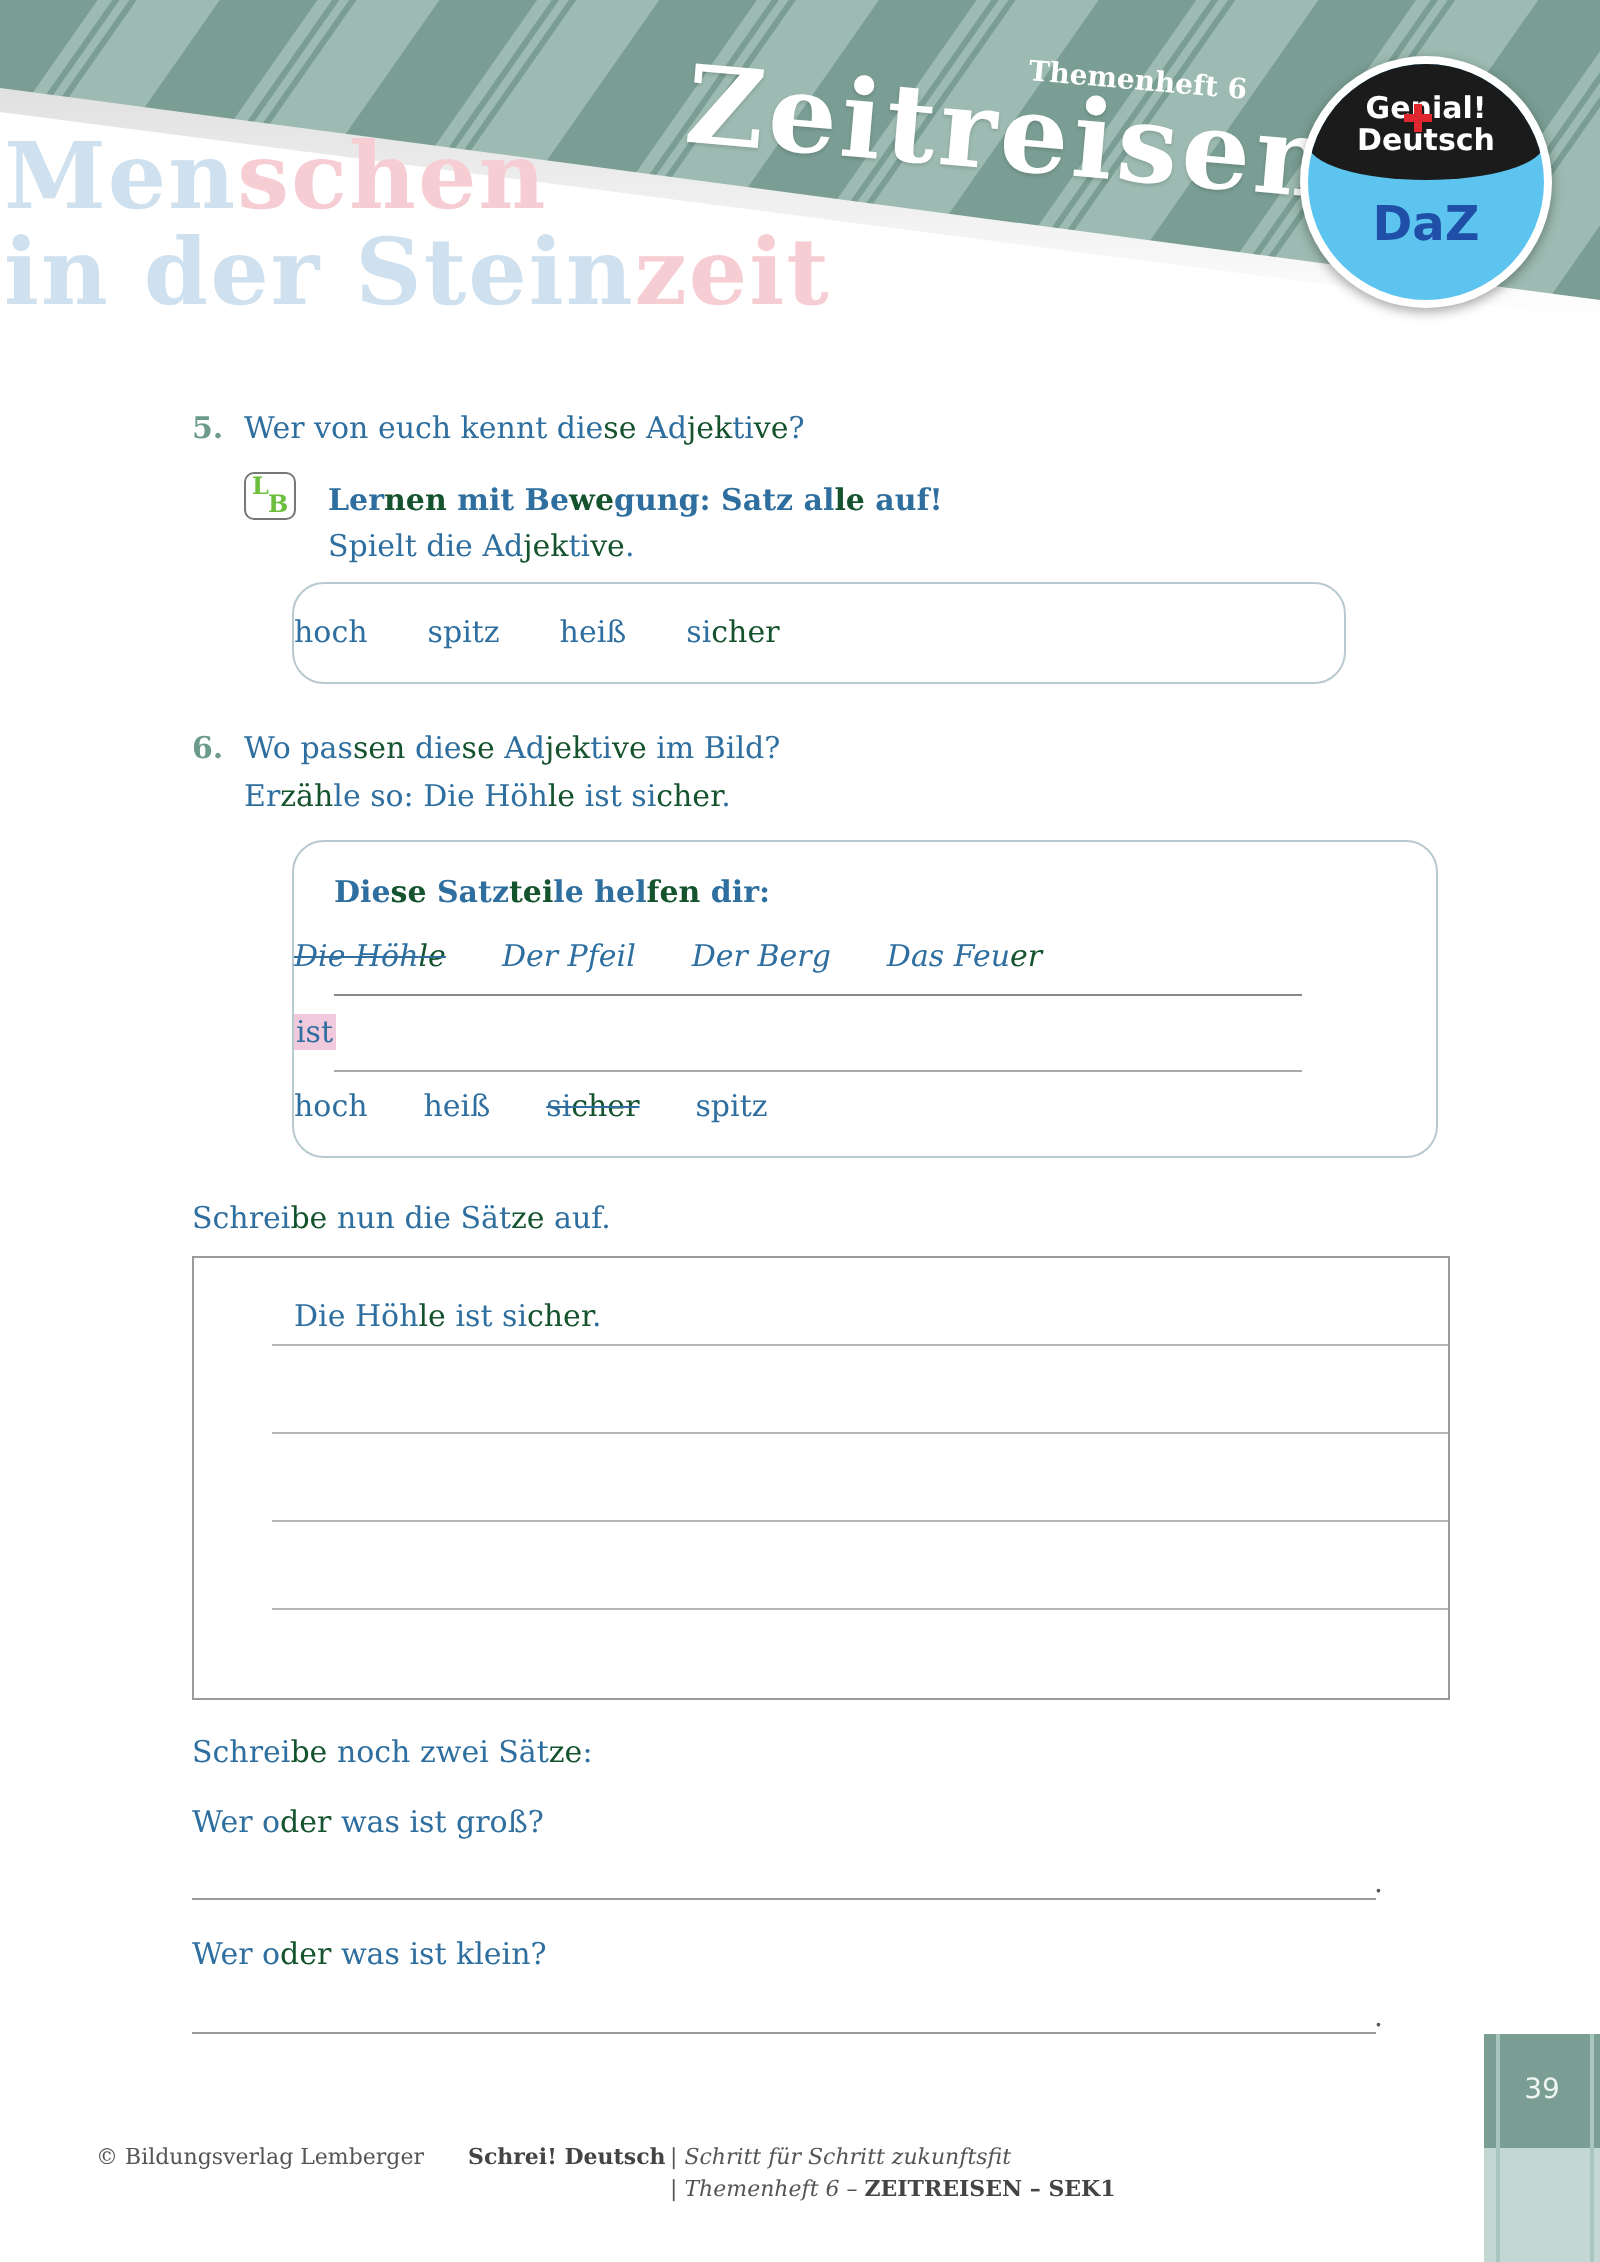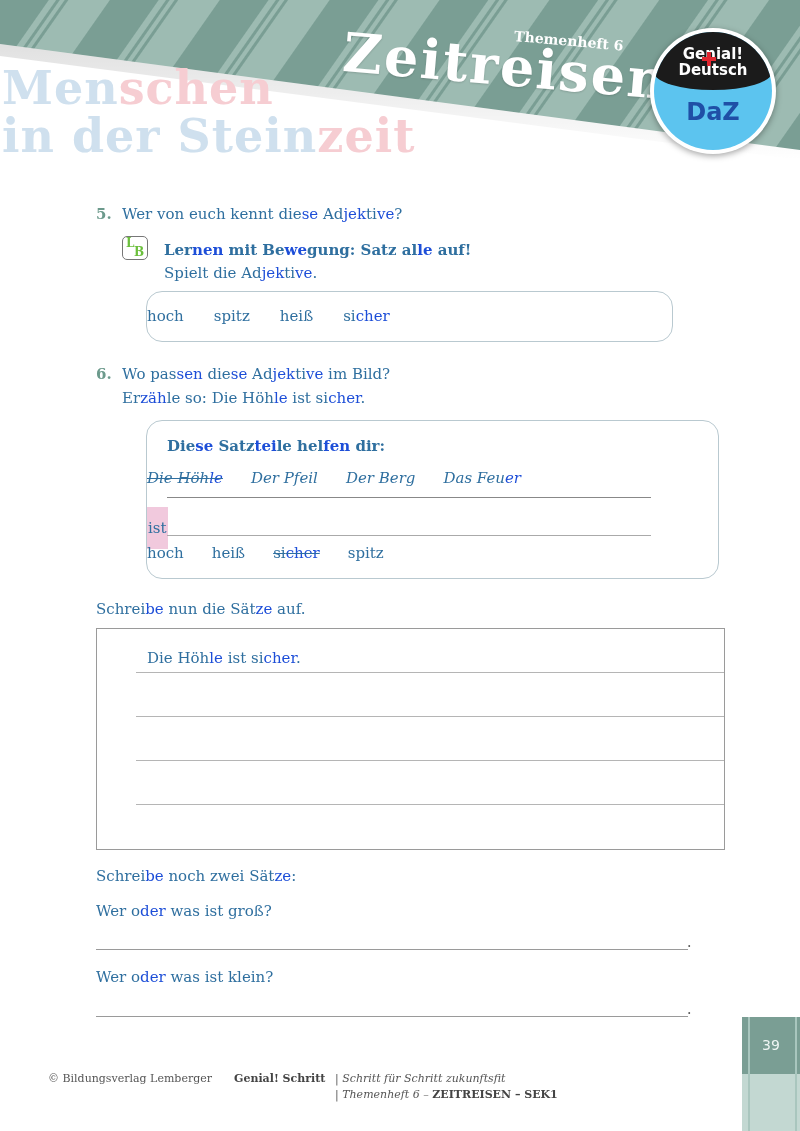--- a/index.html
+++ b/index.html
@@ -1,19 +1,19 @@
 <!DOCTYPE html>
 <html><head>
 <meta charset="utf-8">
 <style>
   * { box-sizing: border-box; margin: 0; padding: 0; }
   html, body { width: 800px; height: 1131px; background: #ffffff; overflow: hidden; }
   body { position: relative; font-family: "DejaVu Serif", serif; color: #2f6f9f; }
 
-  .r { color: #1d4ed8; }
+  .r { color: #14532d; }
 
   
   .banner { position: absolute; left: 0; top: 0; width: 800px; height: 160px; }
   .ghost-title { position: absolute; left: 2px; top: 64px; font-family: "DejaVu Serif", serif; font-weight: bold; font-size: 46px; line-height: 48px; letter-spacing: 1px; color: #cfe0ee; }
   .ghost-title .gr { color: #f6cdd2; }
   .series-title { position: absolute; left: 346px; top: 20px; font-family: "DejaVu Serif", serif; font-weight: bold; font-size: 54px; color: #ffffff; transform: rotate(5deg); transform-origin: left top; letter-spacing: 2px; text-shadow: 0 1px 2px rgba(0,0,0,0.15); }
   .series-sub { position: absolute; left: 515px; top: 28px; font-family: "DejaVu Serif", serif; font-weight: bold; font-size: 14px; color: #ffffff; transform: rotate(5deg); transform-origin: left top; }
 
   .badge { position: absolute; left: 650px; top: 28px; width: 126px; height: 126px; border-radius: 50%; background: #ffffff; box-shadow: 0 2px 6px rgba(0,0,0,0.35); padding: 4px; }
   .badge-inner { width: 118px; height: 118px; border-radius: 50%; overflow: hidden; position: relative; background: #5cc4ef; }
@@ -29,21 +29,21 @@
 
   .lb-icon { position: absolute; left: 122px; top: 236px; width: 26px; height: 24px; border: 1.5px solid #777; border-radius: 5px; background: #fff; }
   .lb-icon span { position: absolute; font-family: "DejaVu Serif", serif; font-weight: bold; color: #6bbf3c; font-size: 12px; }
 
   .box { position: absolute; border: 1px solid #b9c9d0; border-radius: 16px; background: #fff; }
   .word-row { display: flex; gap: 28px; font-size: 15px; }
 
   .helper-title { position: absolute; left: 20px; top: 16px; font-weight: bold; font-size: 15px; }
   .hline { position: absolute; left: 20px; width: 484px; height: 1px; background: #888; }
   .strike { text-decoration: line-through; text-decoration-color: #2f6f9f; }
-  .ist { background: #f1c9dd; padding: 12px 1px; }
+  .ist { background: #f1c9dd; padding: 0 1px; }
 
   .writing-table { position: absolute; left: 96px; top: 628px; width: 629px; border: 1px solid #9a9a9a; padding-left: 39px; }
   .writing-row { height: 44px; border-bottom: 1px solid #b5b5b5; position: relative; }
   .writing-row:last-child { border-bottom: none; }
   .writing-row .sample { position: absolute; left: 11px; top: 20px; font-size: 15px; }
 
   .answer-line { position: absolute; left: 96px; width: 592px; height: 1px; background: #9a9a9a; }
   .answer-dot { position: absolute; left: 687px; font-size: 14px; color: #555; }
 
   
@@ -189,18 +189,18 @@
 <div class="side-tab">
   <div class="dark"></div>
   <div class="light"></div>
   <div class="stripe" style="left:6px;"></div>
   <div class="stripe" style="left:53px;"></div>
   <div class="page-num">39</div>
 </div>
 
 <div class="footer" style="left:48px;">© Bildungsverlag Lemberger</div>
 <div class="footer" style="left:234px;">
-  <b>Genial! Schritt</b>
+  <b>Schrei! Deutsch</b>
 </div>
 <div class="footer" style="left:335px;">
   <div>| <i>Schritt für Schritt zukunftsfit</i></div>
   <div>| <i>Themenheft 6 –</i> <b>ZEITREISEN – SEK1</b></div>
 </div>
 
 </body></html>

